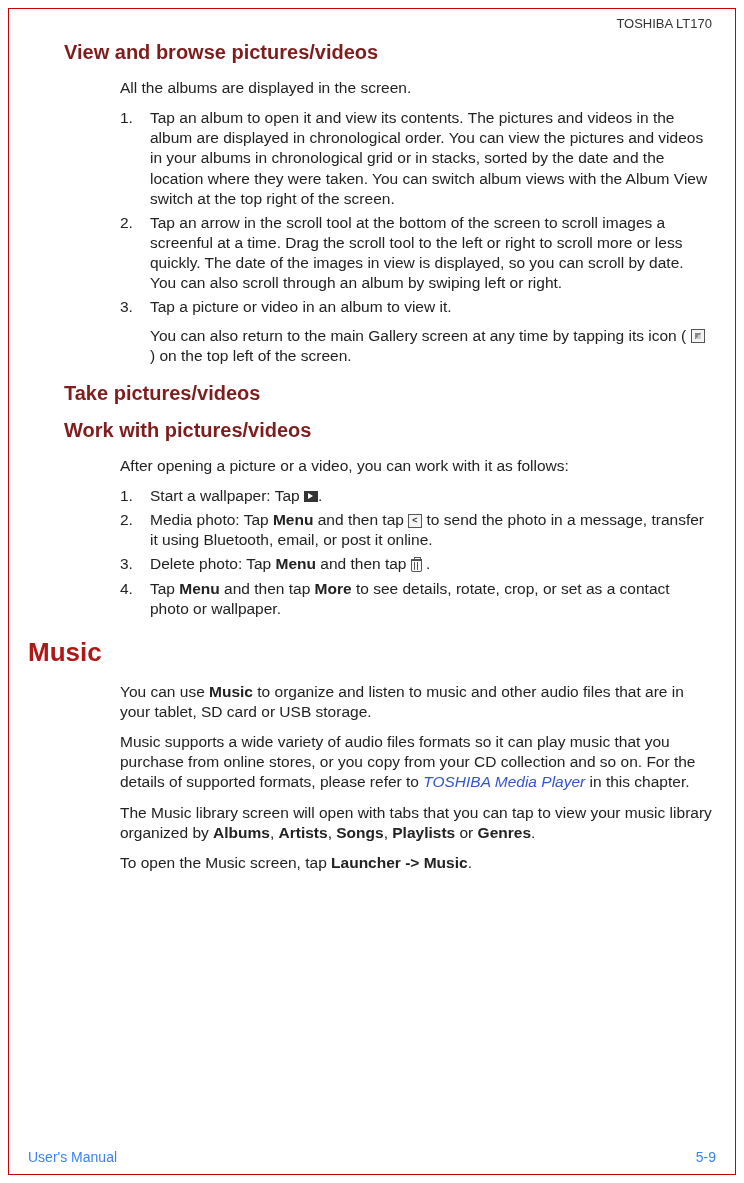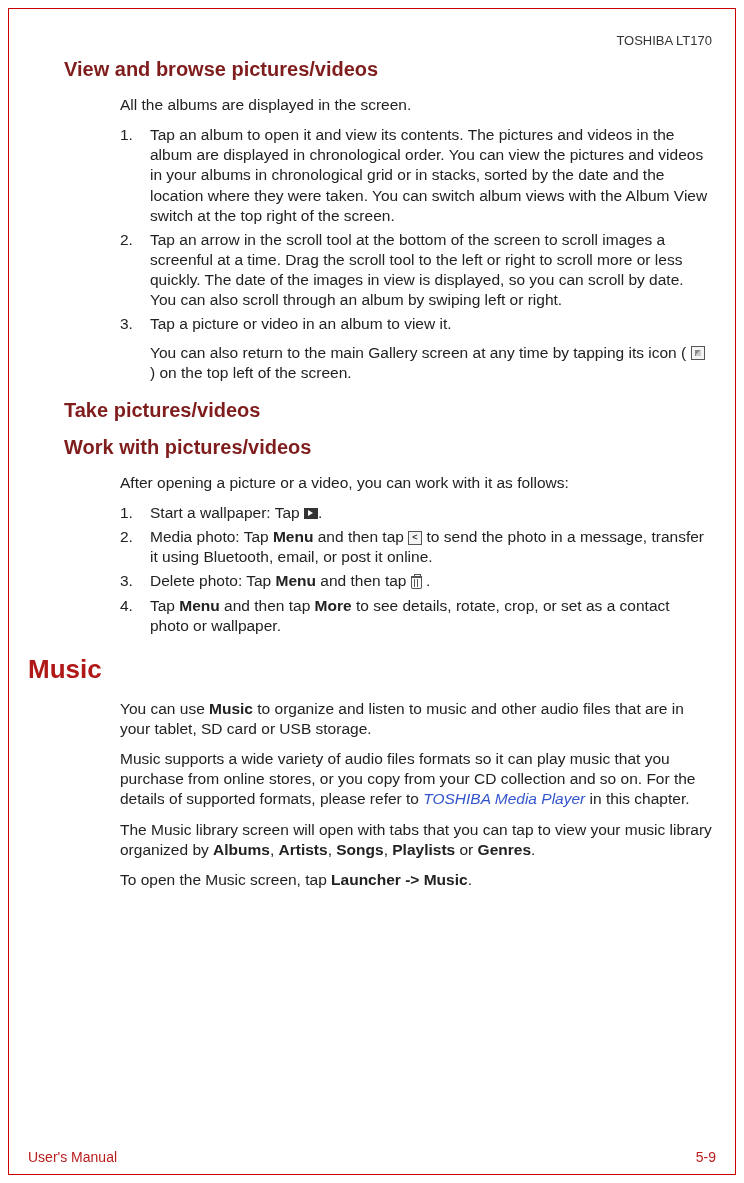--- a/index.html
+++ b/index.html
@@ -21,21 +21,21 @@
       right: 8px;
       bottom: 8px;
       border: 1px solid #cc0000;
     }
     .content {
       position: absolute;
       top: 8px;
       left: 8px;
       right: 8px;
       bottom: 8px;
-      padding: 25px 20px 12px 20px;
+      padding: 8px 20px 12px 20px;
     }
     .header-label {
       text-align: right;
       font-size: 13px;
       color: #333;
       margin-bottom: 10px;
       padding-right: 4px;
     }
     .section-heading {
       color: #7f1d1d;
@@ -173,21 +173,21 @@
       box-shadow: 3px 0 0 #555;
     }
     .footer {
       position: absolute;
       bottom: 10px;
       left: 20px;
       right: 20px;
       display: flex;
       justify-content: space-between;
       font-size: 14px;
-      color: #b91c1c;
+      color: #3b82f6;
     }
   </style>
 </head>
 <body>
 
 <div class="page-border"></div>
 
 <div class="content">
 
   <div class="header-label">TOSHIBA LT170</div>

